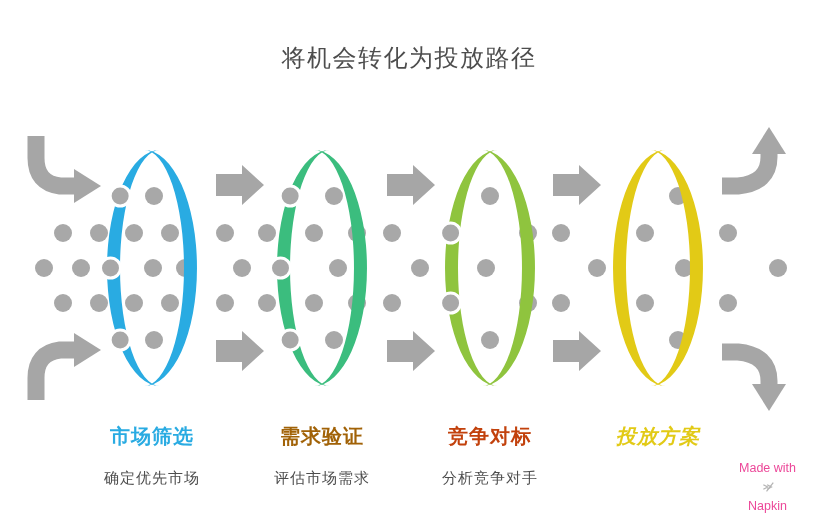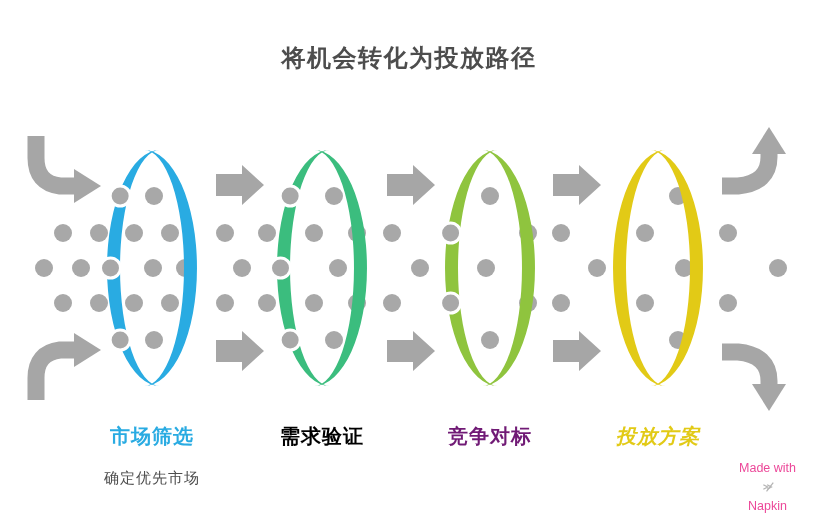--- a/index.html
+++ b/index.html
@@ -1,20 +1,20 @@
 <!DOCTYPE html>
 <html><head>
 <meta charset="utf-8">
 <style>
   html,body{margin:0;padding:0;background:#ffffff;}
   body{width:818px;height:528px;position:relative;overflow:hidden;
        font-family:"Liberation Sans","DejaVu Sans",sans-serif;}
   .canvas{position:absolute;left:0;top:0;width:818px;height:528px;background:#ffffff;}
   .title{position:absolute;left:0;top:42px;width:818px;text-align:center;
-         font-size:24px;font-weight:700;color:#4d4d4d;letter-spacing:1.5px;}
+         font-size:24px;font-weight:400;color:#4d4d4d;letter-spacing:1.5px;}
   #flow-svg{position:absolute;left:0;top:0;}
   .step{position:absolute;top:424px;width:200px;text-align:center;}
   .step-title{font-size:20px;font-weight:700;letter-spacing:1px;line-height:24px;}
   .step-desc{margin-top:21px;font-size:15px;color:#4d4d4d;letter-spacing:1px;}
   .watermark{position:absolute;right:22px;bottom:15px;display:flex;align-items:center;
              gap:5px;font-size:12.5px;color:#ec4899;flex-direction:column;}
   .watermark svg{display:block;}
 </style>
 </head>
 <body>
@@ -100,24 +100,26 @@
     </svg>
 
   <div class="title">将机会转化为投放路径</div>
 
   <div>
     <div class="step" style="left: 52px;">
       <div class="step-title" style="color: rgb(41, 171, 226);">市场筛选</div>
       <div class="step-desc">确定优先市场</div>
     </div>
     <div class="step" style="left: 222px;">
-      <div class="step-title" style="color: #000000;">需求验证</div>
+      <div class="step-title" style="color: #a16207;">需求验证</div>
+      <div class="step-desc">评估市场需求</div>
     </div>
     <div class="step" style="left: 390px;">
-      <div class="step-title" style="color: #701a75;">竞争对标</div>
+      <div class="step-title" style="color: #c2410c;">竞争对标</div>
+      <div class="step-desc">分析竞争对手</div>
     </div>
     <div class="step" style="left: 558px; font-style: italic;">
       <div class="step-title" style="color: rgb(226, 202, 22);">投放方案</div>
     </div>
   </div>
 
   <div class="watermark">
     <span>Made with</span>
     <svg width="14" height="14" viewBox="0 0 24 24">
       <path d="M4 8 L11.5 12 L4 16" fill="none" stroke="#b3b3b3" stroke-width="2.1"></path>

